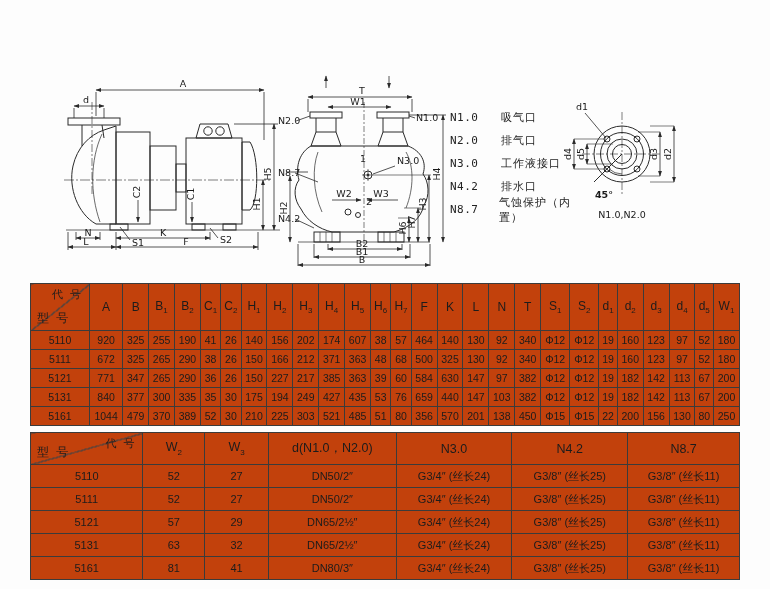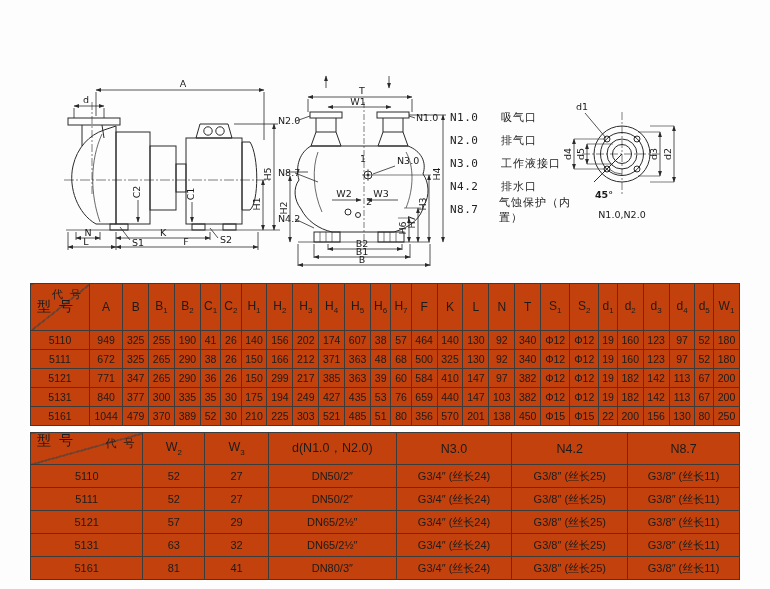--- a/index.html
+++ b/index.html
@@ -23,21 +23,21 @@
   #table2 th{height:31px;font-size:12.5px;}
   #table2 td{height:22px;font-size:11px;}
   sub{font-size:8px;}
   th.corner{position:relative;padding:0;
     background-image:linear-gradient(to bottom right,
       transparent calc(50% - .6px), #444 calc(50% - .6px),
       #444 calc(50% + .6px), transparent calc(50% + .6px));}
   #table1 th.corner{width:56px;}
   #table2 th.corner{width:110px;}
   th.corner .ct{position:absolute;top:3px;right:6px;font-size:11px;letter-spacing:2px;}
-  th.corner .cb{position:absolute;bottom:14px;left:6px;font-size:14px;letter-spacing:2px;}
+  th.corner .cb{position:absolute;bottom:3px;left:6px;font-size:12px;letter-spacing:2px;}
 </style>
 </head>
 <body>
 
 <div class="page">
 
 
   <svg class="drawing" style="left:58px;top:76px;width:228px;height:180px" viewBox="0 0 228 180">
     <defs>
       <marker id="ar" markerWidth="8" markerHeight="7" refX="6.5" refY="3.5" orient="auto-start-reverse">
@@ -282,21 +282,21 @@
           <th>d<sub>2</sub></th>
           <th>d<sub>3</sub></th>
           <th>d<sub>4</sub></th>
           <th>d<sub>5</sub></th>
           <th>W<sub>1</sub></th>
         </tr>
     </thead>
     <tbody>
         <tr>
           <td>5110</td>
-          <td>949</td>
+          <td>920</td>
           <td>325</td>
           <td>255</td>
           <td>190</td>
           <td>41</td>
           <td>26</td>
           <td>140</td>
           <td>156</td>
           <td>202</td>
           <td>174</td>
           <td>607</td>
@@ -347,28 +347,28 @@
         </tr>
         <tr>
           <td>5121</td>
           <td>771</td>
           <td>347</td>
           <td>265</td>
           <td>290</td>
           <td>36</td>
           <td>26</td>
           <td>150</td>
-          <td>299</td>
+          <td>227</td>
           <td>217</td>
           <td>385</td>
           <td>363</td>
           <td>39</td>
           <td>60</td>
           <td>584</td>
-          <td>410</td>
+          <td>630</td>
           <td>147</td>
           <td>97</td>
           <td>382</td>
           <td>Φ12</td>
           <td>Φ12</td>
           <td>19</td>
           <td>182</td>
           <td>142</td>
           <td>113</td>
           <td>67</td>

